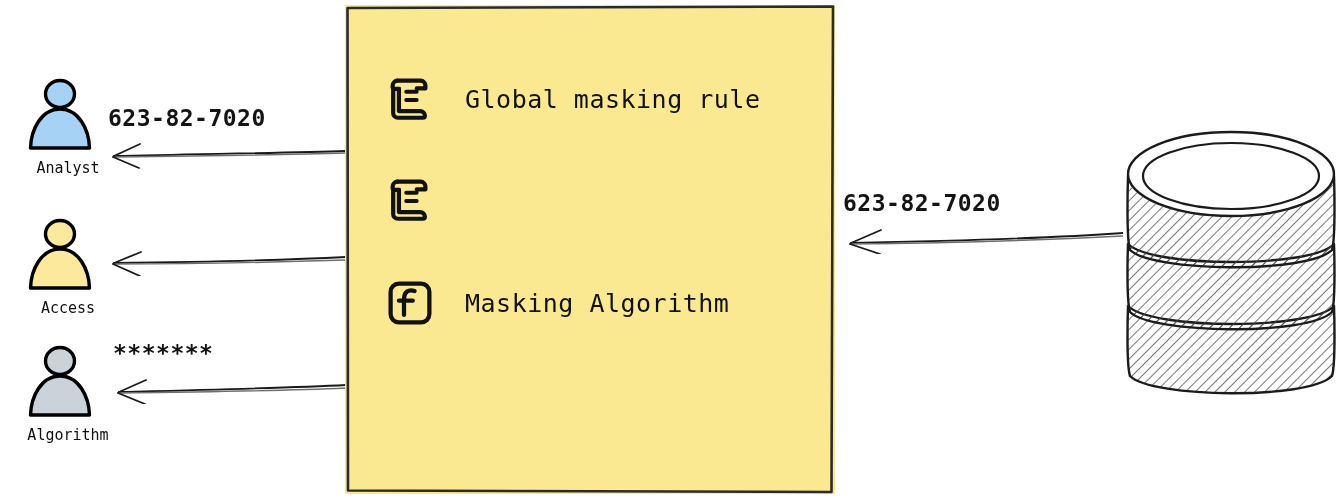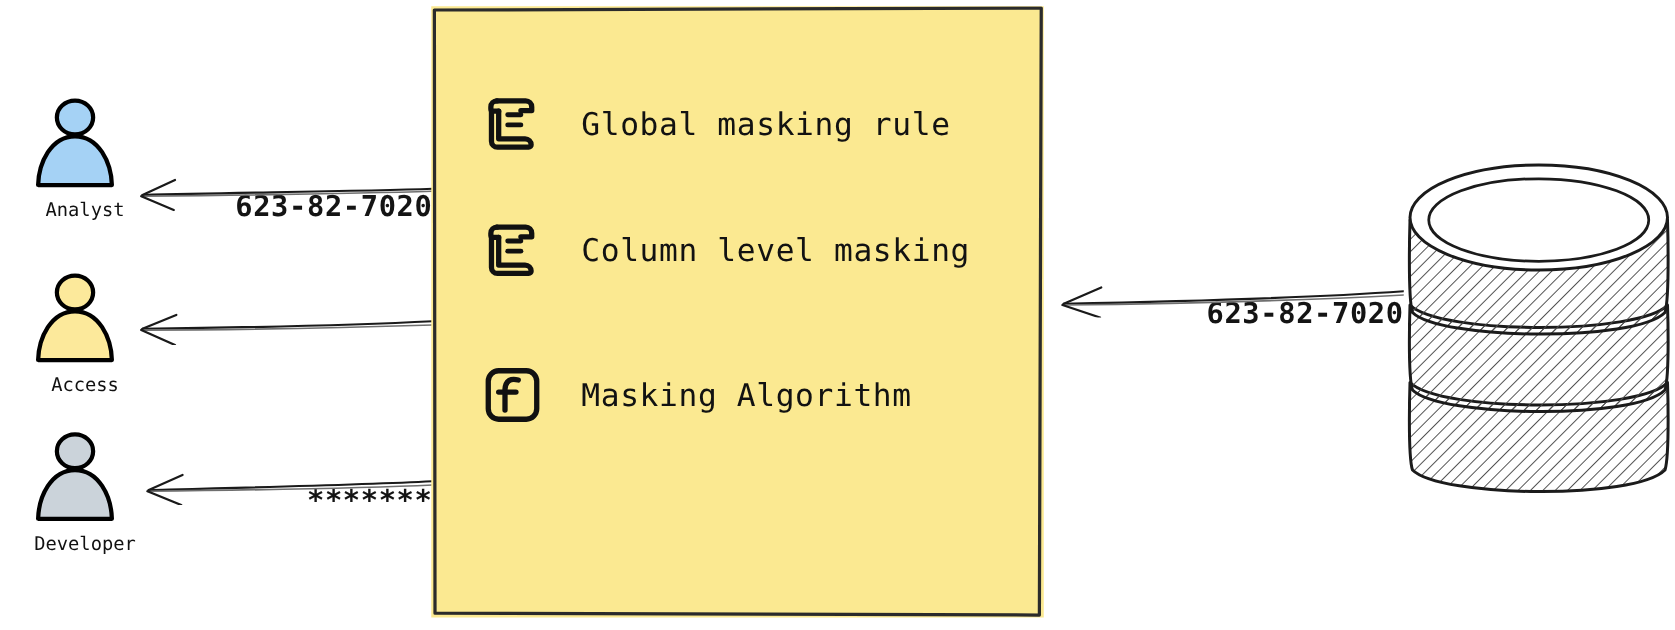--- a/index.html
+++ b/index.html
@@ -41,28 +41,27 @@
   
   .flow {
     position: absolute;
     height: 64px;
   }
   .flow-label {
     position: absolute;
     top: 0;
     left: 0;
     width: 100%;
-    text-align: right;
+    text-align: left;
     font-family: "DejaVu Sans Mono", "Liberation Mono", monospace;
     font-size: 23px;
     font-weight: bold;
     color: #141414;
     letter-spacing: 0.5px;
     white-space: nowrap;
-    margin-top: 48px;
   }
   .flow-arrow {
     position: absolute;
     left: 0;
     bottom: 0;
     width: 100%;
     height: 34px;
   }
 
   
@@ -140,21 +139,21 @@
   <div class="actor-label">Access</div>
 </div>
 
 <div class="actor" id="actor-developer" style="top:345px;">
   <div class="actor-figure">
     <svg viewBox="0 0 78 80" width="78" height="80" aria-hidden="true">
       <ellipse cx="39" cy="16" rx="14.5" ry="13.5" fill="#CBD3DA" stroke="#000" stroke-width="3.4"></ellipse>
       <path d="M39 31 C20 31 10 52 9.5 70 L68.5 70 C68 52 58 31 39 31 Z" fill="#CBD3DA" stroke="#000" stroke-width="3.4" stroke-linejoin="round"></path>
     </svg>
   </div>
-  <div class="actor-label">Developer</div>
+  <div class="actor-label">Algorithm</div>
 </div>
 
 <div class="flow" id="flow-analyst" style="left:108px; top:105px; width:238px;">
   <div class="flow-label">623-82-7020</div>
   <svg class="flow-arrow" viewBox="0 0 238 34" preserveAspectRatio="none">
     <path d="M238 16 C180 18 90 19 6 21" fill="none" stroke="#1a1a1a" stroke-width="1.8" stroke-linecap="round"></path>
     <path d="M238 18 C175 20 92 21 5 22" fill="none" stroke="#6f6f6f" stroke-width="1.4" stroke-linecap="round"></path>
     <path d="M6 21 L32 9" fill="none" stroke="#1a1a1a" stroke-width="1.8" stroke-linecap="round"></path>
     <path d="M5 22 L31 33" fill="none" stroke="#1a1a1a" stroke-width="1.8" stroke-linecap="round"></path>
   </svg>
@@ -207,24 +206,23 @@
   <div class="policy-row" style="top:163px;">
     <span class="policy-icon">
       <svg viewBox="0 0 52 52" width="50" height="50" aria-hidden="true">
         <path d="M13 7 h24 a5 5 0 0 1 5 5 v3 h-9" fill="none" stroke="#111" stroke-width="4.4" stroke-linecap="round" stroke-linejoin="round"></path>
         <path d="M13 7 a5 5 0 0 0 -5 5 v2 a1.5 1.5 0 0 0 1.5 1.5 h5" fill="none" stroke="#111" stroke-width="4.4" stroke-linecap="round" stroke-linejoin="round"></path>
         <path d="M14.5 15.5 v23 h22 a5 5 0 0 1 5 5 a2 2 0 0 1 -2 2 h-26 a5 5 0 0 1 -5 -5 v-25" fill="none" stroke="#111" stroke-width="4.4" stroke-linecap="round" stroke-linejoin="round"></path>
         <line x1="22" y1="18.5" x2="33" y2="18.5" stroke="#111" stroke-width="4" stroke-linecap="round"></line>
         <line x1="22" y1="27" x2="33" y2="27" stroke="#111" stroke-width="4" stroke-linecap="round"></line>
       </svg>
     </span>
-    <span class="policy-text">Column level masking</span>
-  </div>
-
-  <div class="policy-row" style="top:279px;">
+  </div>
+
+  <div class="policy-row" style="top:266px;">
     <span class="policy-icon">
       <svg viewBox="0 0 52 52" width="48" height="48" aria-hidden="true">
         <rect x="5" y="5" width="42" height="42" rx="9" ry="9" fill="none" stroke="#111" stroke-width="4.6"></rect>
         <path d="M31 13 c-7 -2 -11 1 -11.5 8 v18" fill="none" stroke="#111" stroke-width="4.6" stroke-linecap="round"></path>
         <line x1="14" y1="23.5" x2="29" y2="23.5" stroke="#111" stroke-width="4.6" stroke-linecap="round"></line>
       </svg>
     </span>
     <span class="policy-text">Masking Algorithm</span>
   </div>
 

